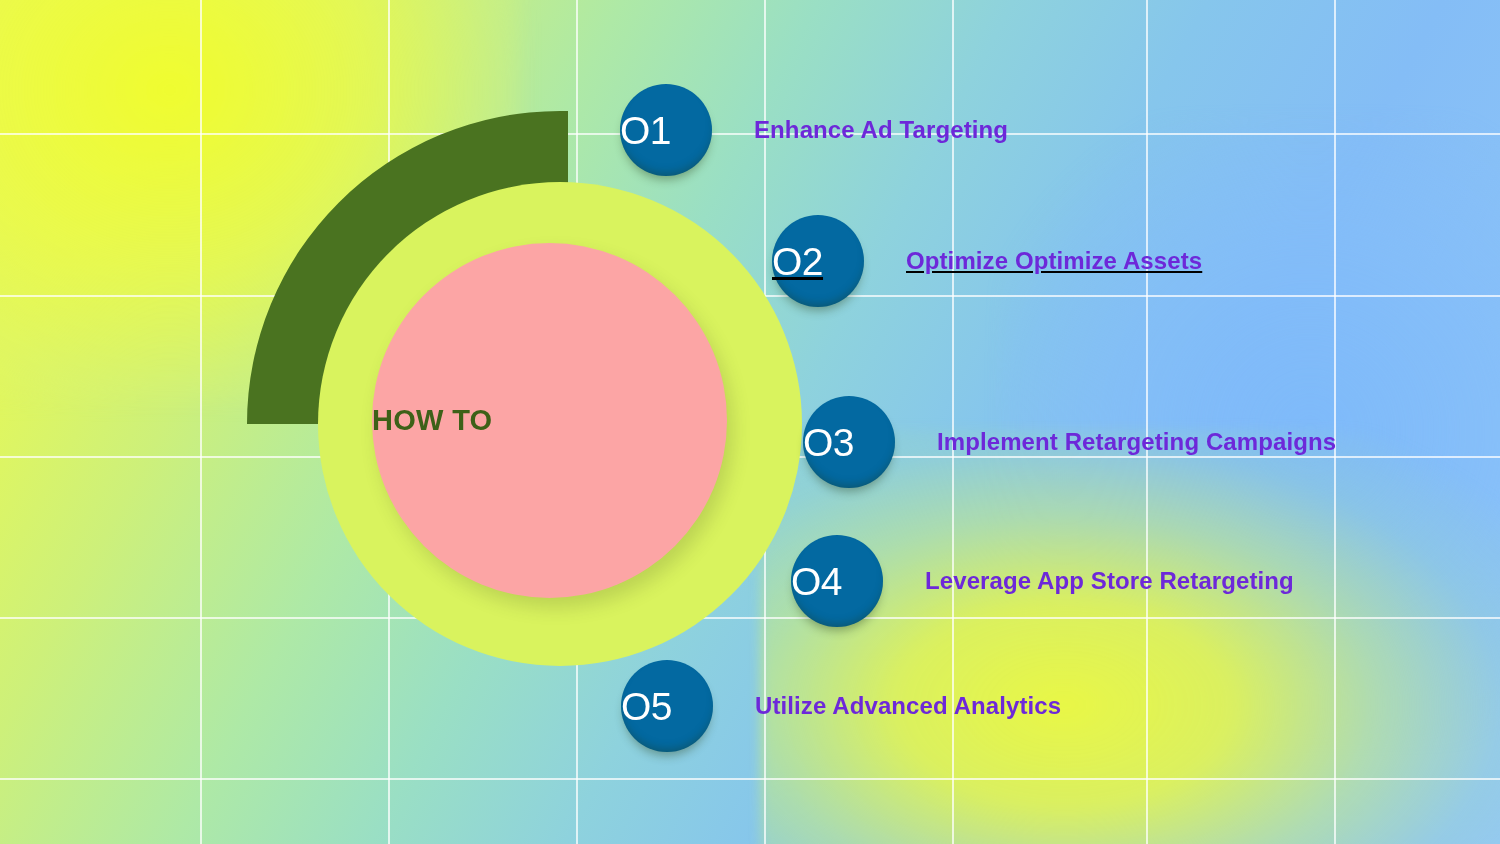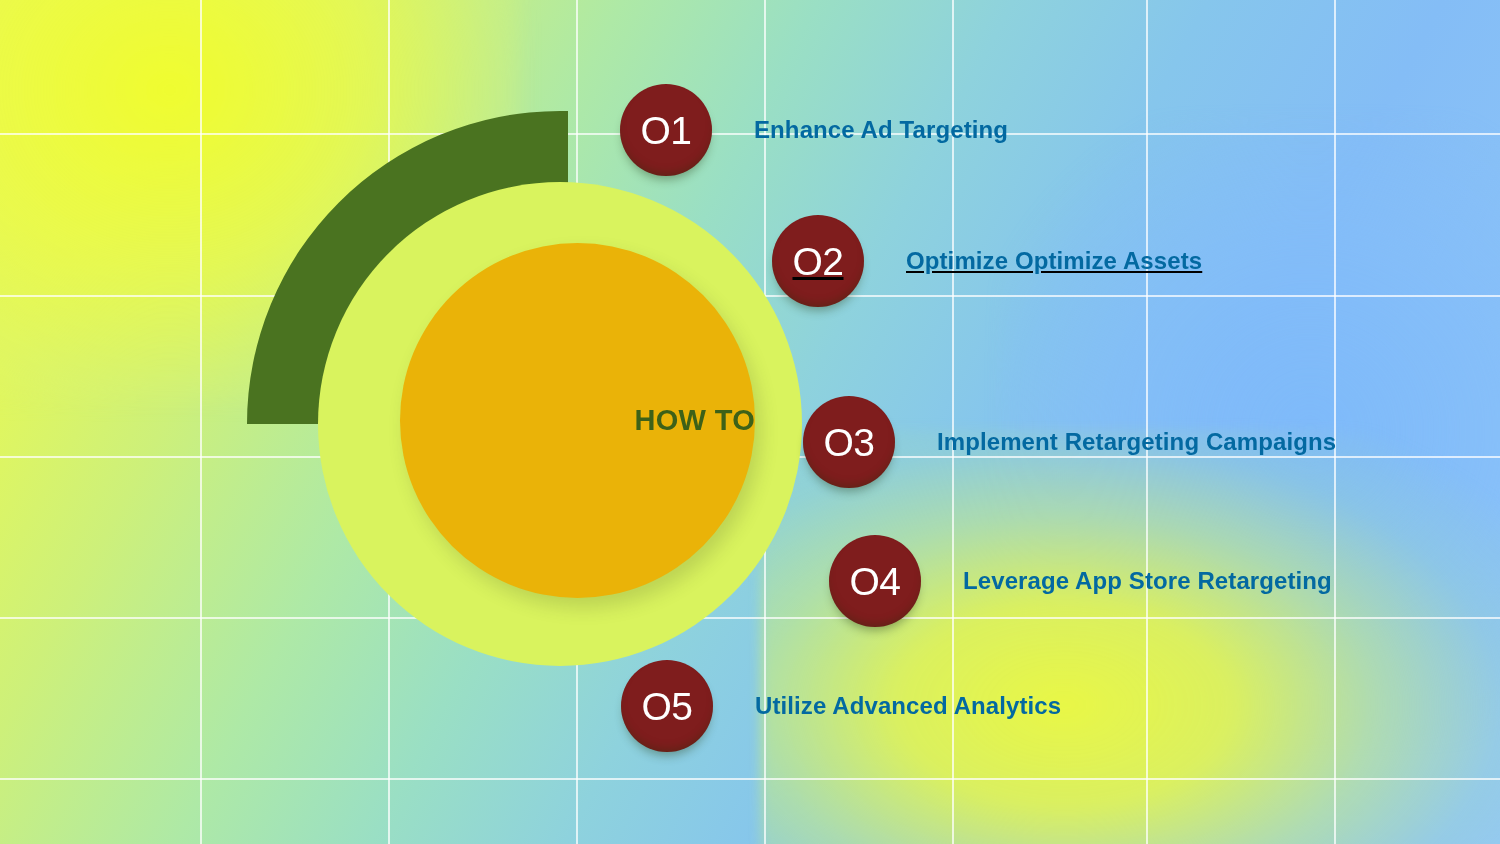--- a/index.html
+++ b/index.html
@@ -97,30 +97,30 @@
     position: absolute;
     left: 318px;
     top: 182px;
     width: 484px;
     height: 484px;
     border-radius: 50%;
     background: #d9f35e;
   }
   .inner-circle {
     position: absolute;
-    left: 400px;
+    left: 372px;
     top: 243px;
     width: 355px;
     height: 355px;
     border-radius: 50%;
-    background: #eab308;
+    background: #fca5a5;
     box-shadow: 6px 10px 18px rgba(60,70,40,0.18);
     display: flex;
     align-items: center;
-    justify-content: flex-end;
+    justify-content: flex-start;
   }
   .center-text {
     text-align: center;
     color: #3d6118;
     font-weight: bold;
     font-size: 29px;
     line-height: 1.33;
     letter-spacing: 0.3px;
   }
 
@@ -128,38 +128,37 @@
   .step {
     position: absolute;
     display: flex;
     align-items: center;
   }
   .badge {
     position: relative;
     width: 92px;
     height: 92px;
     border-radius: 50%;
-    background: #7f1d1d;
+    background: #0369a1;
     box-shadow: 0 7px 10px -3px rgba(40,60,20,0.38),
                 inset 0 -6px 10px -4px rgba(30,50,10,0.35);
     display: flex;
     align-items: center;
-    justify-content: center;
     flex: 0 0 auto;
   }
   .badge span {
     color: #ffffff;
     font-size: 39px;
     font-weight: 500;
     letter-spacing: -0.5px;
     line-height: 1;
   }
   .step-label {
     margin-left: 42px;
-    color: #0369a1;
+    color: #6d28d9;
     font-size: 24px;
     font-weight: bold;
     white-space: nowrap;
     letter-spacing: 0.1px;
   }
 </style>
 </head>
 <body>
 
 <div id="canvas">
@@ -216,21 +215,21 @@
     <div class="step-label">Optimize Optimize Assets</div>
   </div>
 
   <div class="step" style="left:803px; top:396px;">
     <div class="badge">
       <span>O3</span>
     </div>
     <div class="step-label">Implement Retargeting Campaigns</div>
   </div>
 
-  <div class="step" style="left:793px; top:535px;padding-left:36px;">
+  <div class="step" style="left:755px; top:535px;padding-left:36px;">
     <div class="badge">
       <span>O4</span>
     </div>
     <div class="step-label">Leverage App Store Retargeting</div>
   </div>
 
   <div class="step" style="left:621px; top:660px;">
     <div class="badge">
       <span>O5</span>
     </div>

